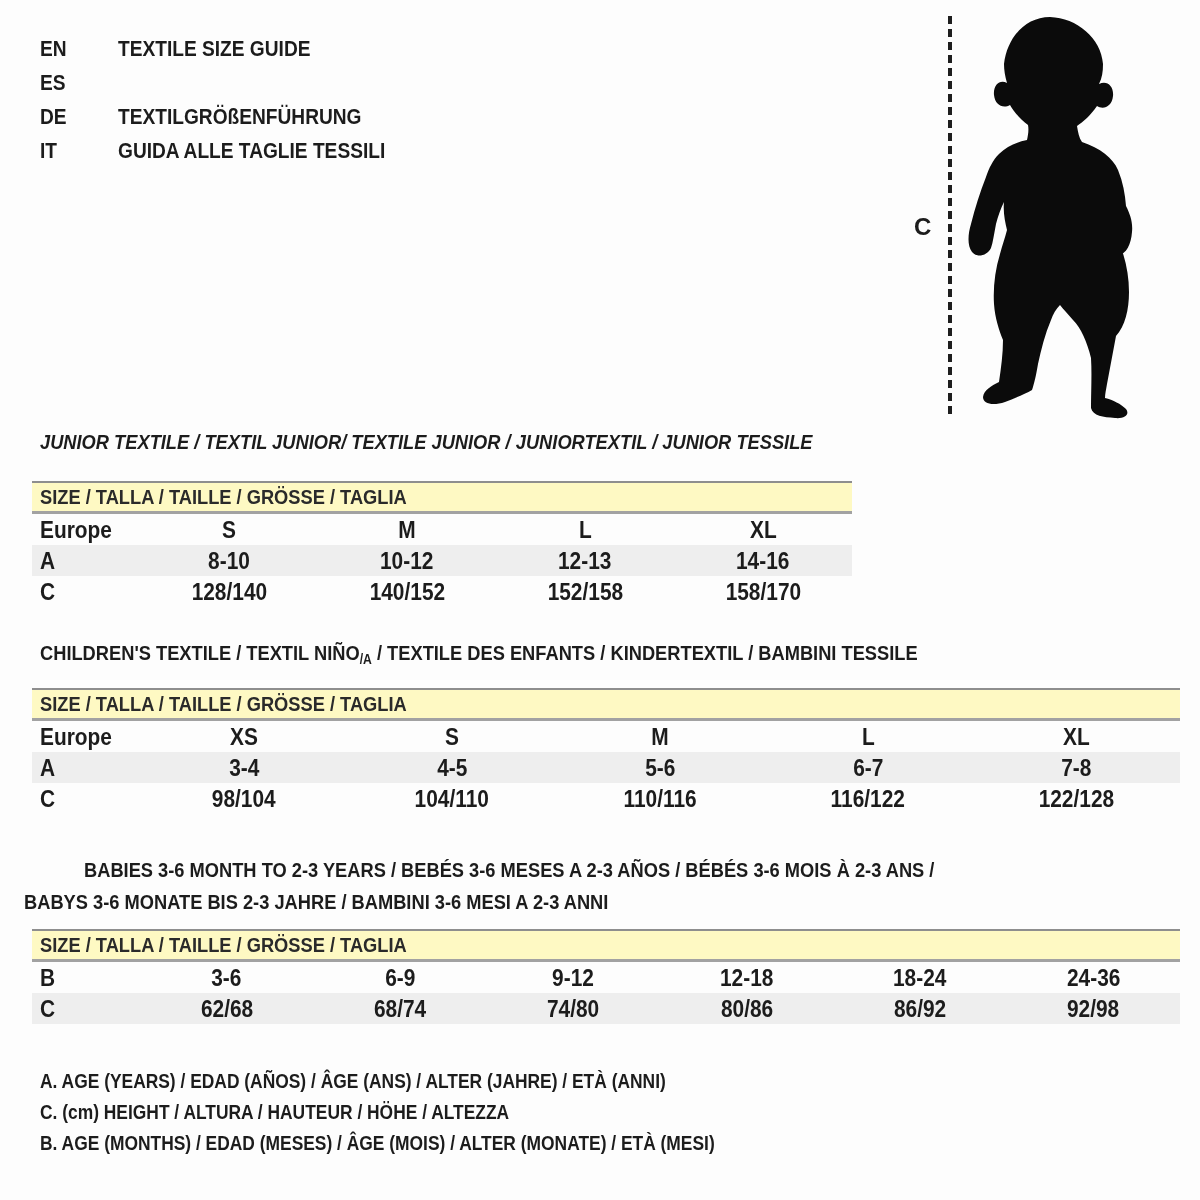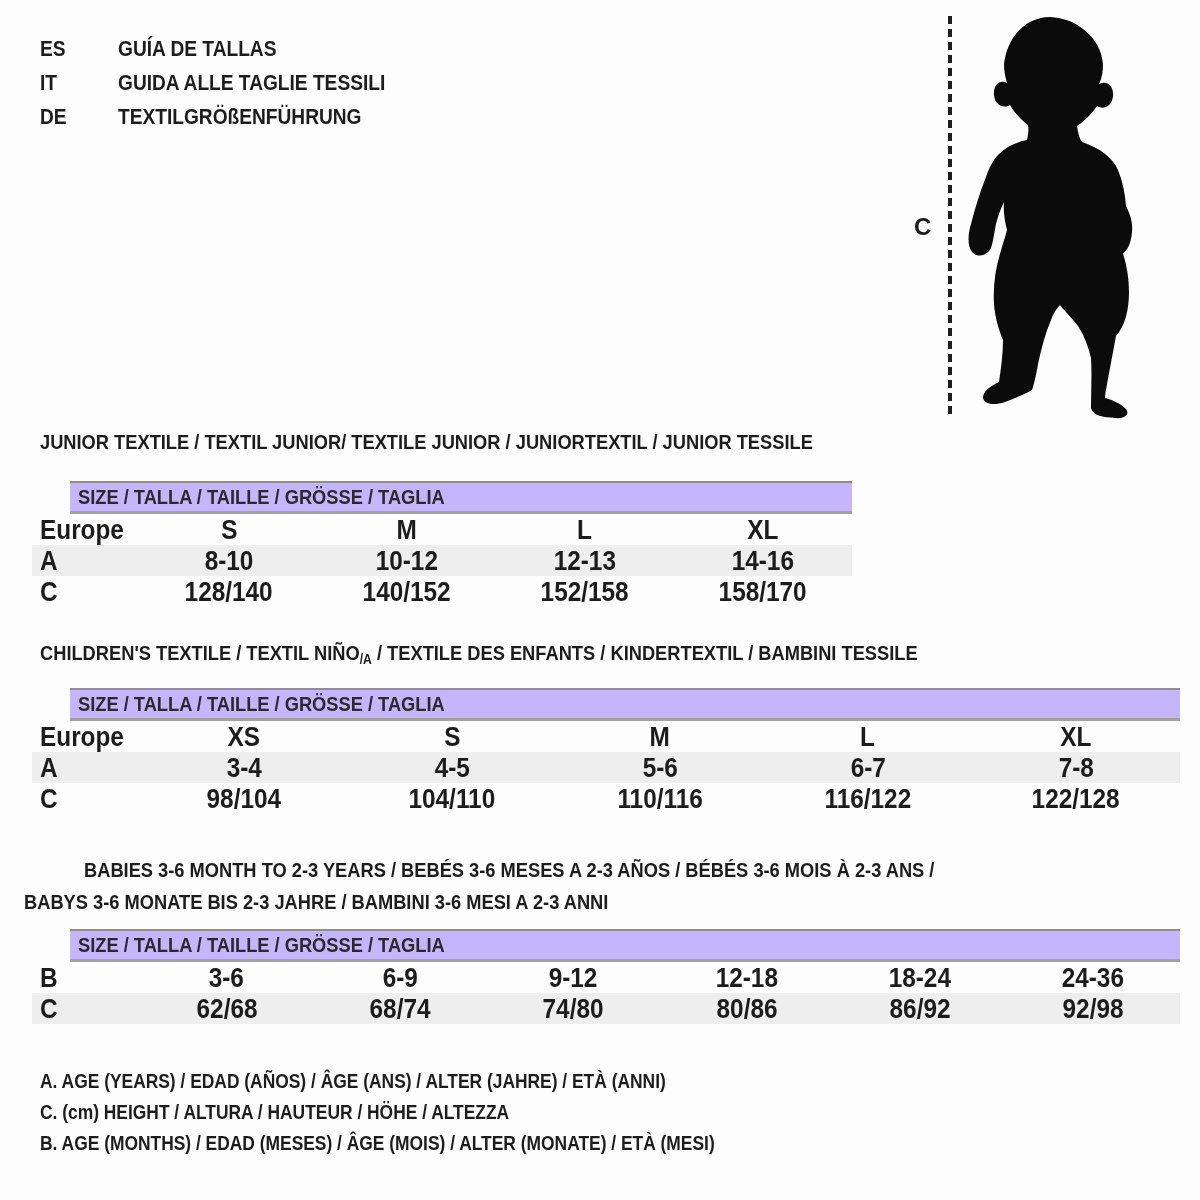--- a/index.html
+++ b/index.html
@@ -32,51 +32,54 @@
 
   
   .sec-title{font-size:21px;font-weight:700;line-height:26px;}
   .tsub{font-size:14px;position:relative;top:4px;font-weight:700;}
 
   
   .table{left:32px;}
   .t-narrow{width:820px;}
   .t-wide{width:1148px;}
   .thead{
-    height:28px;background:#c4b5fd;
+    height:28px;background:#fef9c3;
     border-top:2px solid #8e8e8e;border-bottom:3px solid #a2a2a2;
     display:flex;align-items:center;padding-left:8px;
-    font-size:21px;font-weight:700;color:#2a2a2a;margin-left:38px;
+    font-size:21px;font-weight:700;color:#2a2a2a;
   }
-  .trow{display:flex;height:31px;align-items:center;font-size:28px;font-weight:700;}
+  .trow{display:flex;height:31px;align-items:center;font-size:24px;font-weight:700;}
   .trow.shaded{background:#eeeeee;}
   .tlabel{flex:0 0 100px;padding-left:8px;text-align:left;}
   .tcell{flex:1;text-align:center;}
 
   
   .legend{left:40px;top:1066px;}
   .legend-line{height:31px;display:flex;align-items:center;font-size:20px;font-weight:700;}
 
   svg .ink{fill:#0b0b0b;}
 </style>
 </head>
 <body>
 
 <div class="abs lang-block">
   <div class="lang-row">
+    <span class="lang-code"><span class="cx">EN</span></span>
+    <span class="lang-label"><span class="cx">TEXTILE SIZE GUIDE</span></span>
+  </div>
+  <div class="lang-row">
     <span class="lang-code"><span class="cx">ES</span></span>
-    <span class="lang-label"><span class="cx">GUÍA DE TALLAS</span></span>
+  </div>
+  <div class="lang-row">
+    <span class="lang-code"><span class="cx">DE</span></span>
+    <span class="lang-label"><span class="cx">TEXTILGRÖßENFÜHRUNG</span></span>
   </div>
   <div class="lang-row">
     <span class="lang-code"><span class="cx">IT</span></span>
     <span class="lang-label"><span class="cx">GUIDA ALLE TAGLIE TESSILI</span></span>
-  </div>
-  <div class="lang-row">
-    <span class="lang-code"><span class="cx">DE</span></span>
-    <span class="lang-label"><span class="cx">TEXTILGRÖßENFÜHRUNG</span></span>
   </div>
 </div>
 
 <div class="abs measure-line"></div>
 <div class="abs c-label">C</div>
 <svg class="abs toddler" width="200" height="412" viewBox="0 0 200 412" aria-hidden="true">
   <path class="ink" d="M95,5
     C122,6 146,26 148,52 C148,60 147,66 144,72
     C152,68 159,74 158,84 C157,95 148,98 142,94
     C136,103 128,110 122,114 C123,120 124,126 127,130
@@ -98,21 +101,21 @@
     C50,210 48,200 49,190
     C46,196 43,204 41,212 C39,222 38,230 36,236
     C32,244 22,246 17,240 C12,233 13,222 16,212
     C20,196 25,180 31,165 C34,156 38,148 44,142
     C52,134 62,130 72,128 C73,123 74,118 73,113
     C66,108 59,100 55,93
     C48,97 40,93 39,83 C38,73 45,67 52,71
     C50,64 49,58 49,52 C52,26 70,5 95,5 Z"></path>
 </svg>
 
-<div class="abs sec-title" style="left:40px;top:429px;">
+<div class="abs sec-title" style="left:40px;top:429px;font-style:italic;">
   <span class="cx">JUNIOR TEXTILE / TEXTIL JUNIOR/ TEXTILE JUNIOR / JUNIORTEXTIL / JUNIOR TESSILE</span>
 </div>
 <div class="abs table t-narrow" style="top:481px;">
   <div class="thead">
     <span class="cx">SIZE / TALLA / TAILLE / GRÖSSE / TAGLIA</span>
   </div>
   <div class="trow">
     <span class="tlabel"><span class="cx">Europe</span></span>
     <span class="tcell"><span class="cxc">S</span></span>
     <span class="tcell"><span class="cxc">M</span></span>

